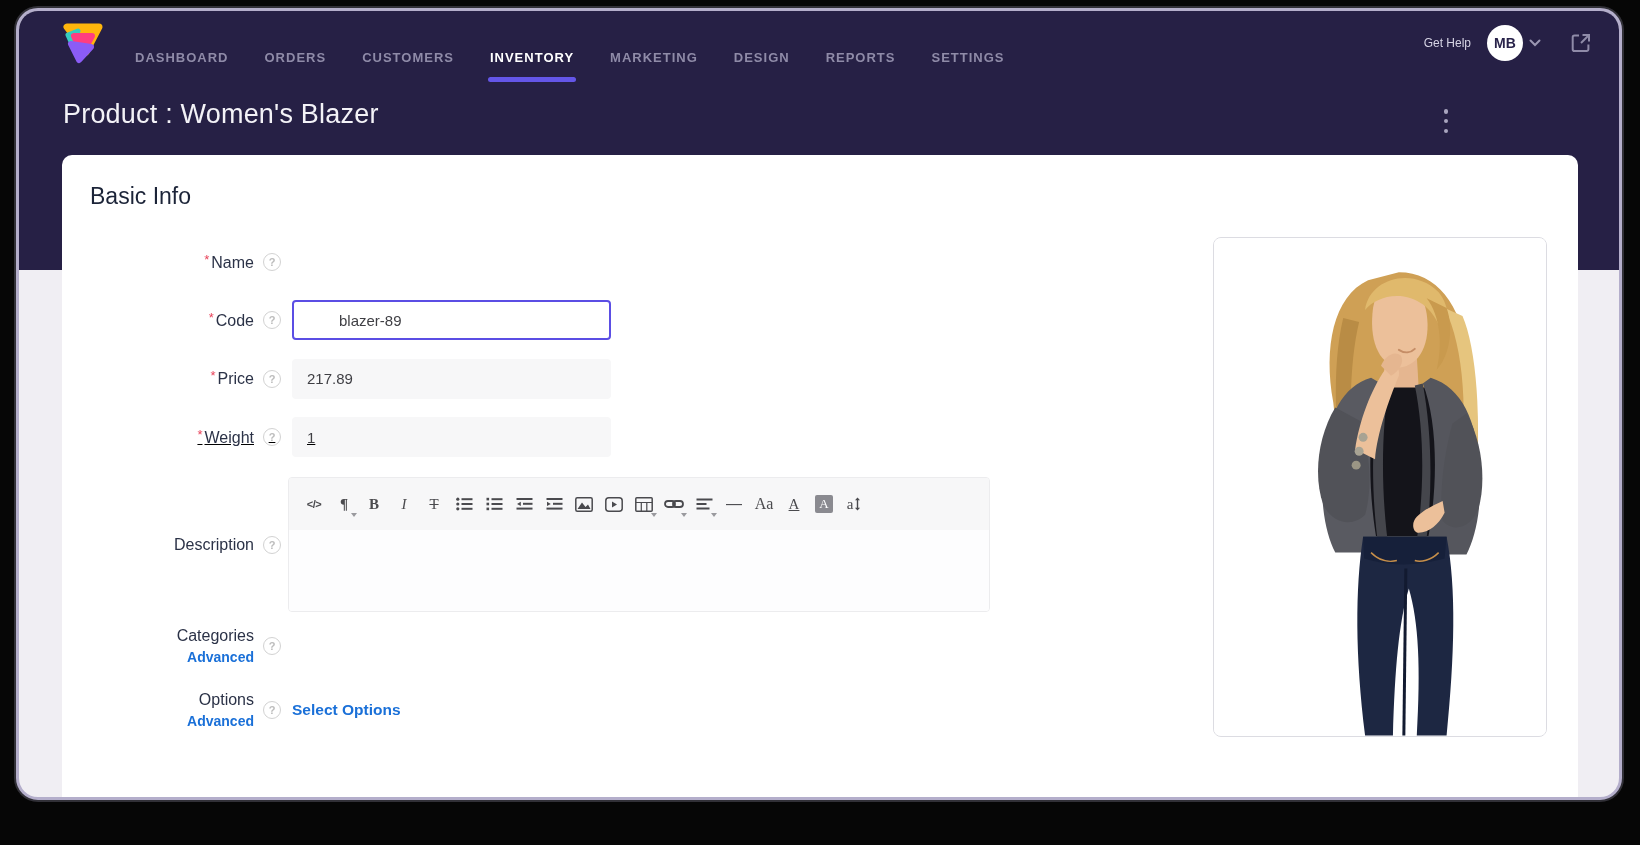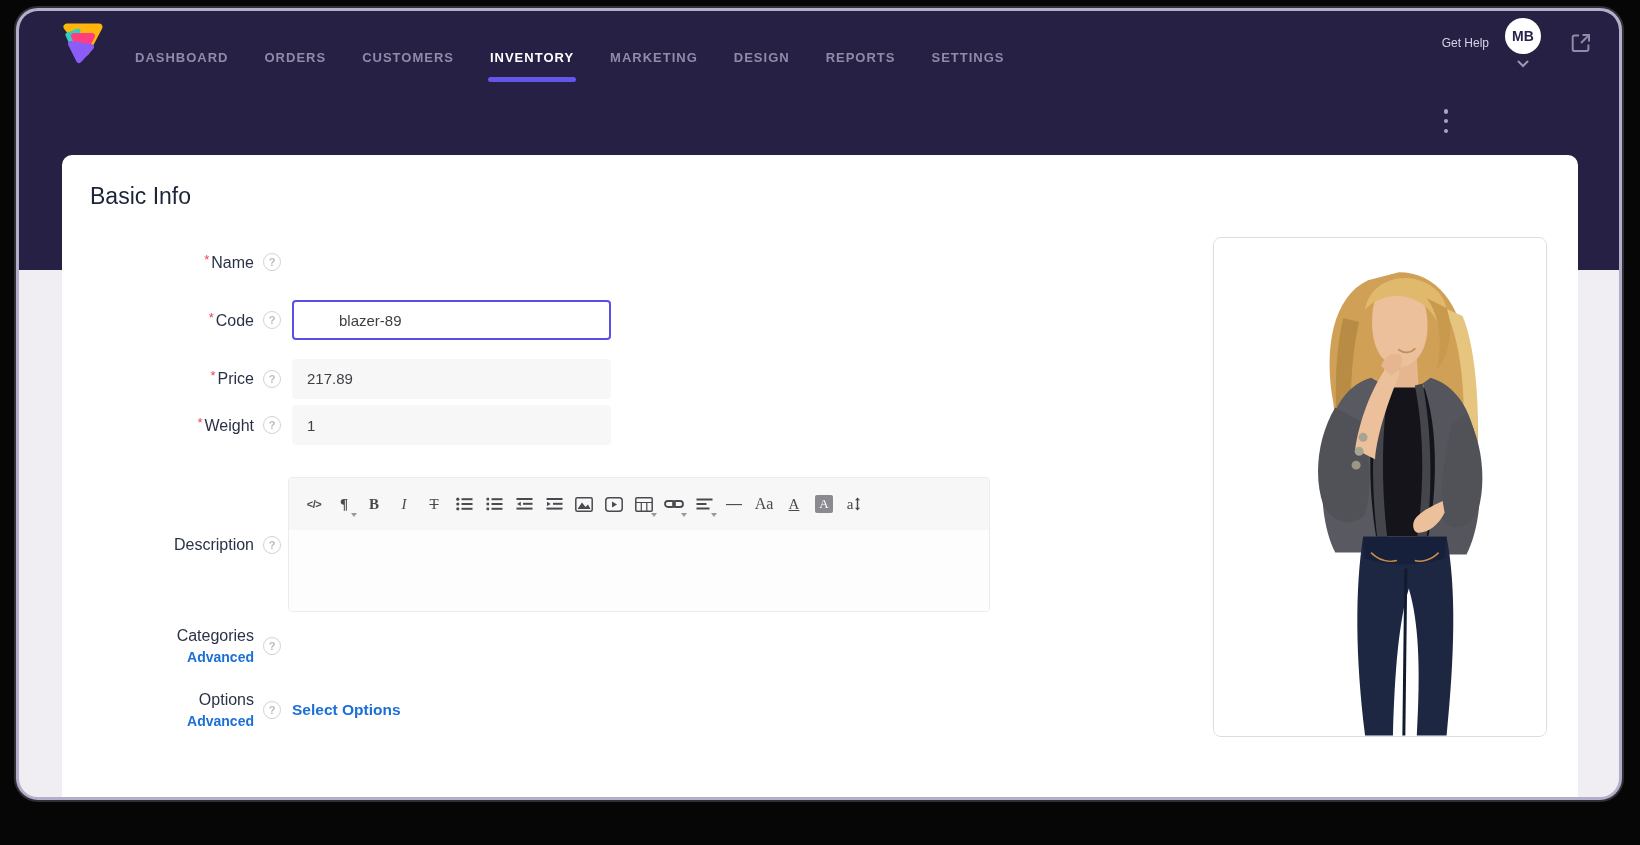--- a/index.html
+++ b/index.html
@@ -15,21 +15,21 @@
   .header { position:absolute; left:0; top:0; right:0; height:259px; background:#262045; }
 
   .navbar { position:absolute; left:0; top:0; right:0; height:64px; display:flex; align-items:center; padding:0 26px; }
   .logo { width:44px; height:46px; margin:0 30px 0 16px; flex:0 0 auto; }
   .nav-items { display:flex; align-items:center; gap:36px; list-style:none;margin-top:28px; }
   .nav-item { position:relative; font-size:13px; font-weight:700; letter-spacing:1px; color:#8f8ba8; cursor:pointer; }
   .nav-item.active { color:#ffffff; }
   .nav-item.active::after { content:""; position:absolute; left:-2px; right:-2px; bottom:-17px; height:5px; border-radius:3px; background:#6456e8; }
   .nav-right { margin-left:auto; display:flex; align-items:center; gap:16px; }
   .get-help { font-size:12px; color:#d6d4e4; cursor:pointer; }
-  .avatar-wrap { display:flex; align-items:center; gap:6px; cursor:pointer;flex-direction:column; }
+  .avatar-wrap { display:flex; align-items:center; gap:6px; cursor:pointer; }
   .avatar { width:36px; height:36px; border-radius:50%; background:#ffffff; color:#29234a; font-size:14px; font-weight:700; display:flex; align-items:center; justify-content:center; }
   .ext-icon { margin-left:12px; cursor:pointer; }
 
   .title-row { position:absolute; left:44px; top:88px; right:44px; display:flex; align-items:center; }
   .page-title { font-size:27px; font-weight:400; color:#f3f2f7; letter-spacing:.2px; }
   .kebab { position:absolute; right:120px; top:10px; width:18px; height:24px; display:flex; flex-direction:column; align-items:center; justify-content:space-between; cursor:pointer; }
   .kebab i { width:4.5px; height:4.5px; border-radius:50%; background:#a9a5bf; }
 
   
   .card { position:absolute; left:43px; top:144px; width:1516px; bottom:0; background:#ffffff; border-radius:10px 10px 0 0; }
@@ -96,20 +96,21 @@
         </span>
         <svg class="ext-icon" width="24" height="24" viewBox="0 0 24 24">
           <path d="M10 4.5 H5.5 A1.8 1.8 0 0 0 3.7 6.3 V18.2 A1.8 1.8 0 0 0 5.5 20 H17.6 A1.8 1.8 0 0 0 19.4 18.2 V13.5" fill="none" stroke="#8f8ba8" stroke-width="2"></path>
           <polyline points="13.5,4 20,4 20,10.5" fill="none" stroke="#8f8ba8" stroke-width="2"></polyline>
           <line x1="20" y1="4" x2="12" y2="12" stroke="#8f8ba8" stroke-width="2"></line>
         </svg>
       </div>
     </div>
 
     <div class="title-row">
+      <span class="page-title">Product : Women's Blazer</span>
       <span class="kebab">
           <i></i>
           <i></i>
           <i></i>
         </span>
     </div>
   </div>
 
   <div class="card">
     <div class="section-heading">Basic Info</div>
@@ -124,21 +125,21 @@
       <span class="help">?</span>
       <input class="tinput focused" style="width: 319px;" value="blazer-89">
     </div>
 
     <div class="frow" style="top:203px; height:41px;">
       <div class="label-cell"><span class="req">*</span><span>Price</span></div>
       <span class="help">?</span>
       <input class="tinput" style="width: 319px;" value="217.89">
     </div>
 
-    <div class="frow" style="top:249px; height:42px;">
+    <div class="frow" style="top:261px; height:42px;text-decoration:underline;">
       <div class="label-cell"><span class="req">*</span><span>Weight</span></div>
       <span class="help">?</span>
       <input class="tinput" style="width: 319px;" value="1">
     </div>
 
     <div class="frow" style="top:372px; height:36px;">
       <div class="label-cell"><span>Description</span></div>
       <span class="help">?</span>
     </div>
 

